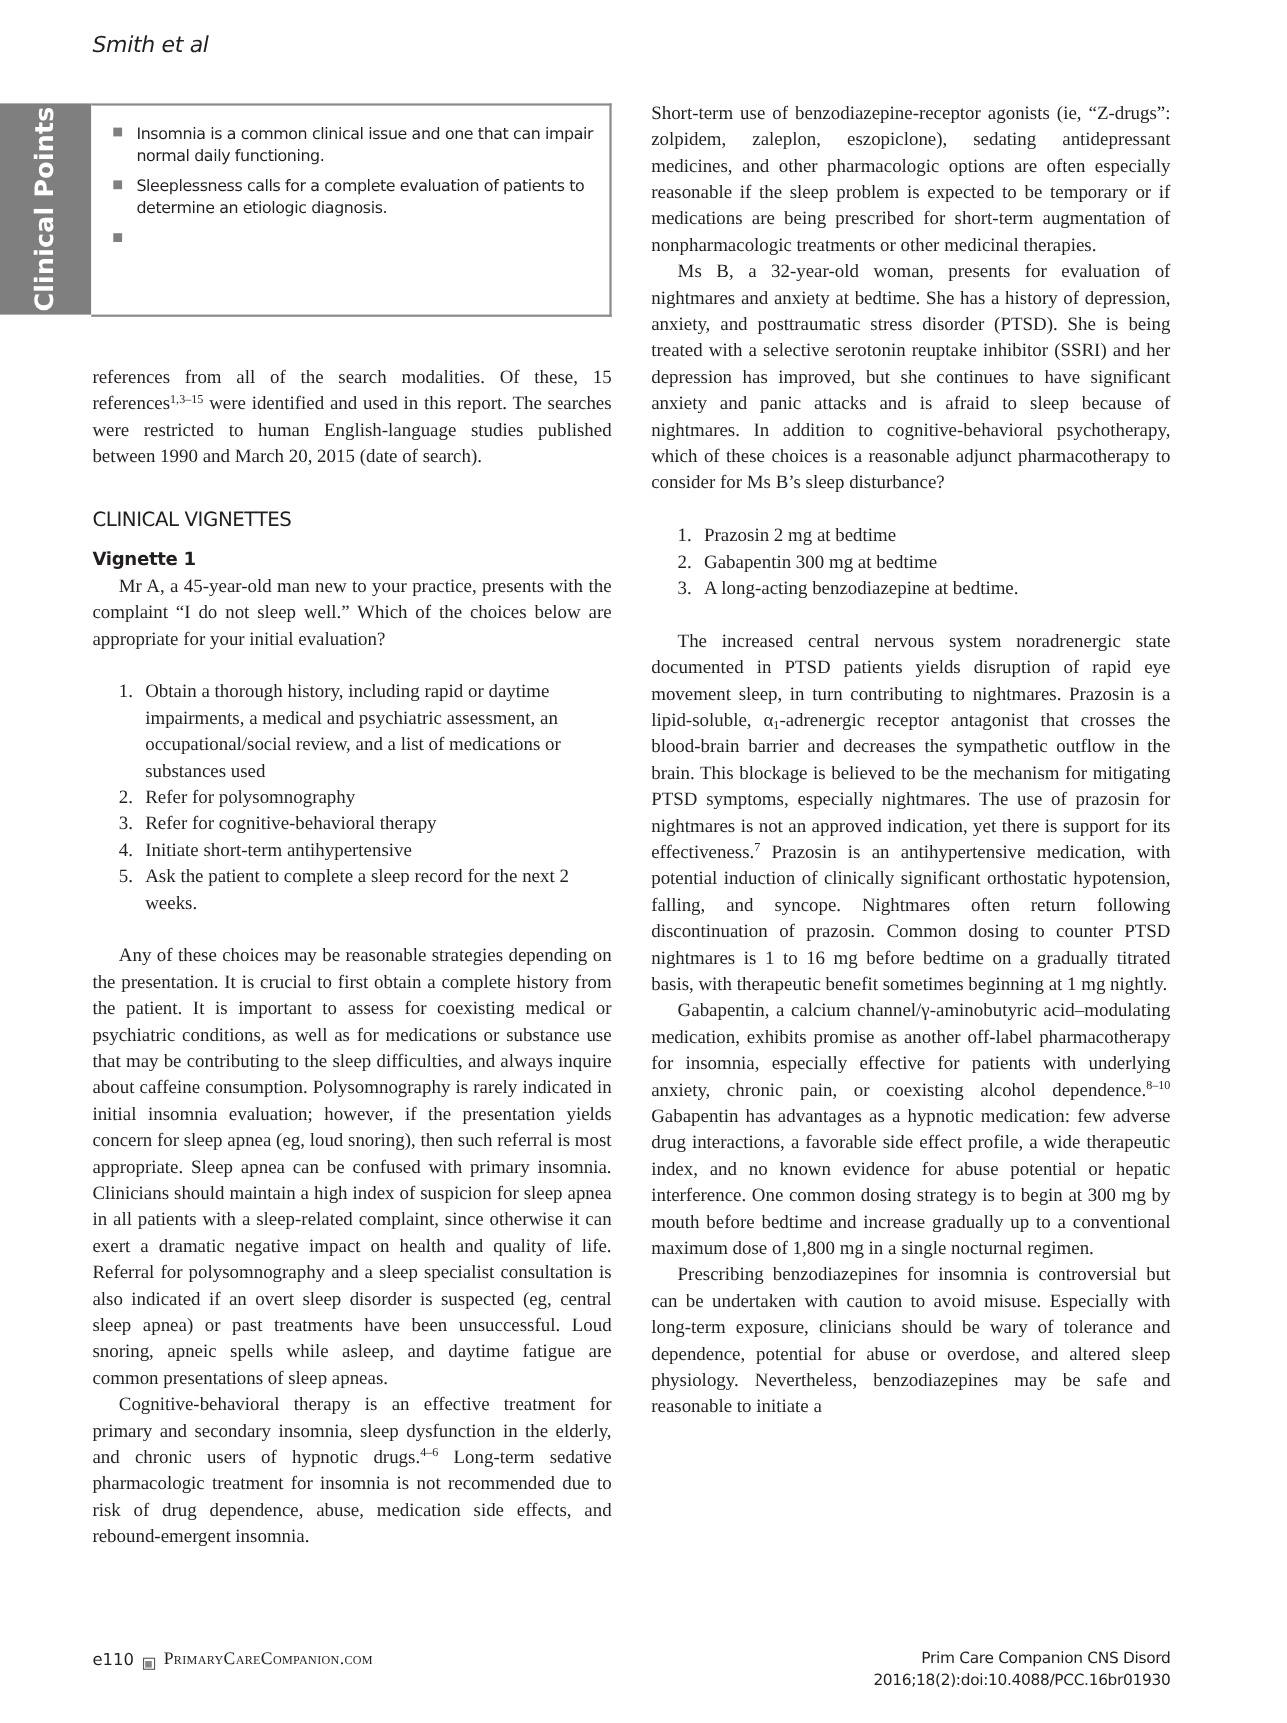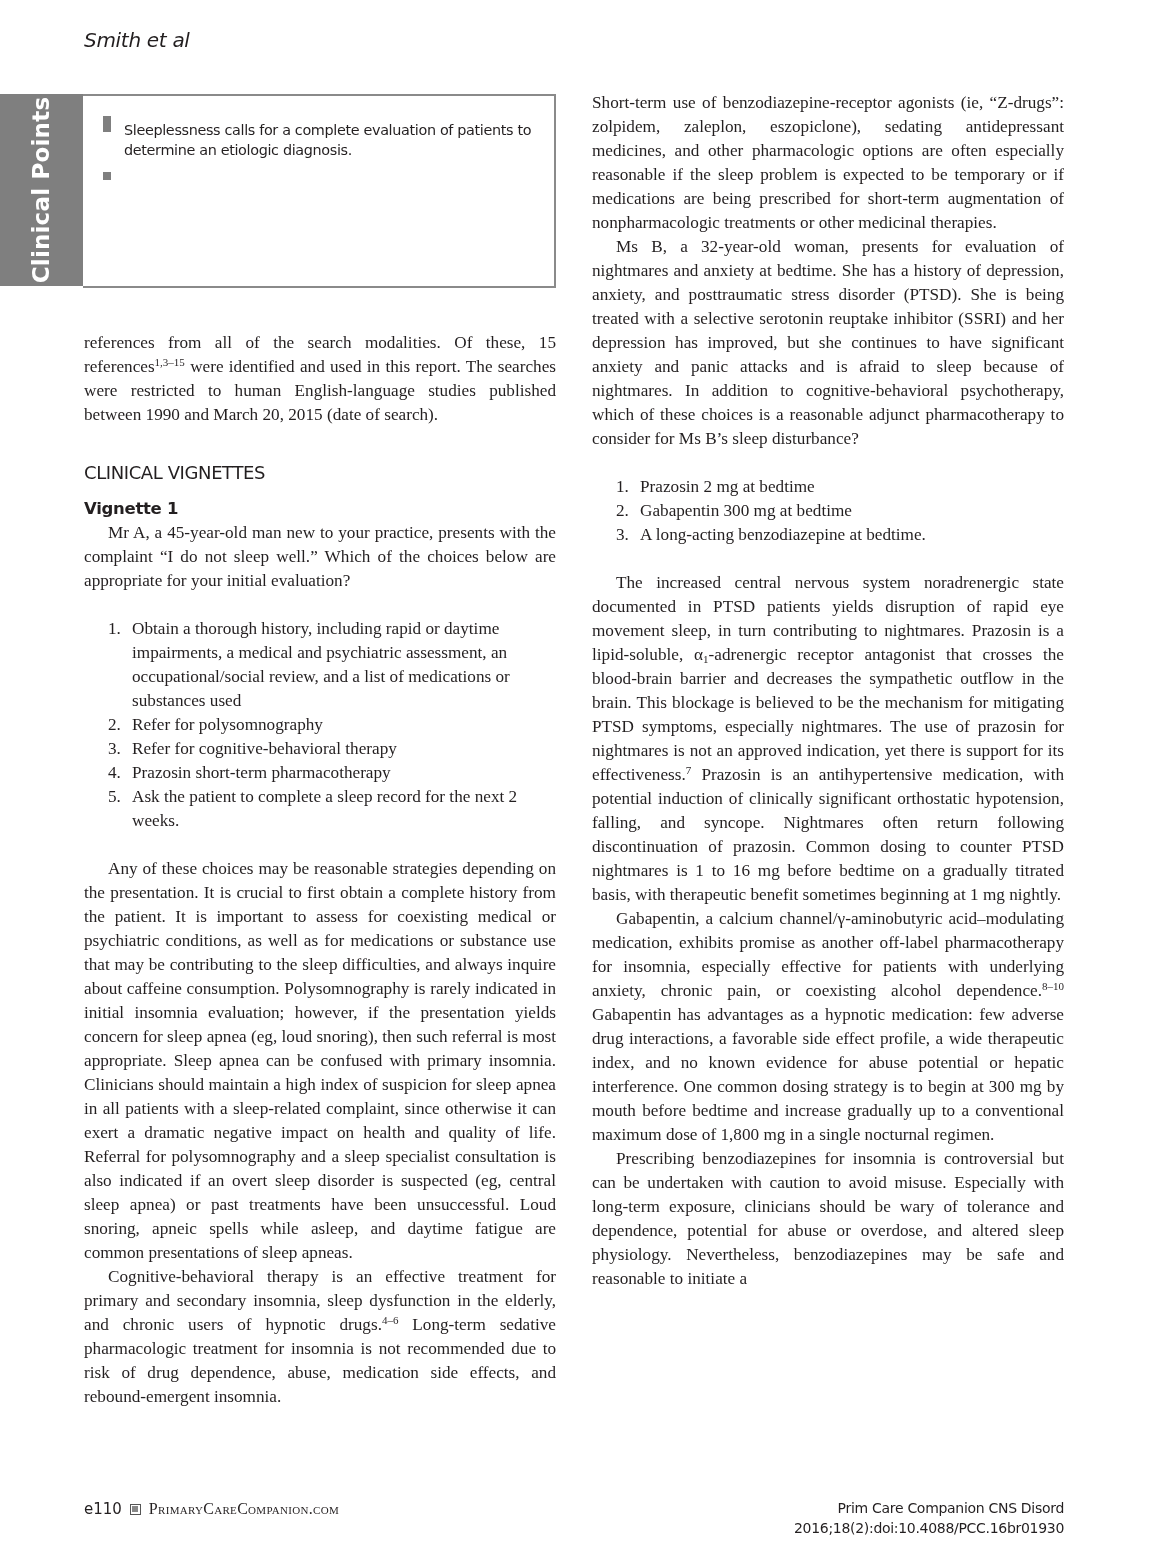--- a/index.html
+++ b/index.html
@@ -29,55 +29,55 @@
   h3.sub { font-family: "DejaVu Sans", "Liberation Sans", sans-serif; font-weight: bold; font-size: 16.5px;
     margin: 0; letter-spacing: -0.3px; line-height: 24px; }
 
   ol.choices { margin: 0; padding: 0; list-style: none; text-align: left; }
   ol.choices li { position: relative; padding-left: 48px; }
   ol.choices li .num { position: absolute; left: 24px; }
 
   sup { font-size: 11px; line-height: 0; vertical-align: 6px; }
   sub { font-size: 11px; line-height: 0; vertical-align: -3px; }
 
-  #footer-left { position: absolute; left: 84px; top: 1500px; font-size: 15px; display: flex; align-items: center; }
+  #footer-left { position: absolute; left: 84px; top: 1500px; font-size: 15px; display: flex; align-items: flex-end; }
   #footer-page { font-family: "DejaVu Sans", "Liberation Sans", sans-serif; font-size: 15px; }
   #footer-sq { display: inline-block; width: 9px; height: 9px; border: 1.5px solid #555; margin: 0 8px 0 8px; position: relative; }
   #footer-sq::after { content: ""; position: absolute; left: 1.5px; top: 1.5px; width: 6px; height: 6px; background: #888; }
   #footer-site { font-family: "Liberation Serif", serif; font-variant: small-caps; font-size: 16px; letter-spacing: 0.3px; }
   #footer-right { position: absolute; right: 106px; top: 1498px; text-align: right; font-size: 14px; line-height: 20px; letter-spacing: -0.3px; }
 </style>
 </head>
 <body>
 
 <div id="running-head" class="sans">Smith et al</div>
 
 <div id="cp-tab">
   <div id="cp-tab-label" class="sans">Clinical Points</div>
 </div>
 <div id="cp-box">
   <ul id="cp-list" class="sans">
-    <li><span class="bullet"></span></li>
+    <li><span class="bullet"></span><span>Insomnia is a common clinical issue and one that can impair normal daily functioning.</span></li>
     <li><span class="bullet"></span><span>Sleeplessness calls for a complete evaluation of patients to determine an etiologic diagnosis.</span></li>
     <li><span class="bullet"></span></li>
   </ul>
 </div>
 
 <div id="col-left" class="col serif">
   <p><span>references from all of the search modalities. Of these, 15 references</span><sup>1,3–15</sup><span> were identified and used in this report. The searches were restricted to human English-language studies published between 1990 and March 20, 2015 (date of search).</span></p>
 
   <h2 class="section" style="margin-top:34px;">CLINICAL VIGNETTES</h2>
   <h3 class="sub" style="margin-top:12px;">Vignette 1</h3>
   <p class="indent">Mr A, a 45-year-old man new to your practice, presents with the complaint “I do not sleep well.” Which of the choices below are appropriate for your initial evaluation?</p>
 
   <ol class="choices" style="margin-top:24px;">
     <li><span class="num">1.</span><span>Obtain a thorough history, including rapid or daytime impairments, a medical and psychiatric assessment, an occupational/social review, and a list of medications or substances used</span></li>
     <li><span class="num">2.</span><span>Refer for polysomnography</span></li>
     <li><span class="num">3.</span><span>Refer for cognitive-behavioral therapy</span></li>
-    <li><span class="num">4.</span><span>Prazosin short-term pharmacotherapy</span></li>
+    <li><span class="num">4.</span><span>Initiate short-term antihypertensive</span></li>
     <li><span class="num">5.</span><span>Ask the patient to complete a sleep record for the next 2 weeks.</span></li>
   </ol>
 
   <p class="indent" style="margin-top:24px;">Any of these choices may be reasonable strategies depending on the presentation. It is crucial to first obtain a complete history from the patient. It is important to assess for coexisting medical or psychiatric conditions, as well as for medications or substance use that may be contributing to the sleep difficulties, and always inquire about caffeine consumption. Polysomnography is rarely indicated in initial insomnia evaluation; however, if the presentation yields concern for sleep apnea (eg, loud snoring), then such referral is most appropriate. Sleep apnea can be confused with primary insomnia. Clinicians should maintain a high index of suspicion for sleep apnea in all patients with a sleep-related complaint, since otherwise it can exert a dramatic negative impact on health and quality of life. Referral for polysomnography and a sleep specialist consultation is also indicated if an overt sleep disorder is suspected (eg, central sleep apnea) or past treatments have been unsuccessful. Loud snoring, apneic spells while asleep, and daytime fatigue are common presentations of sleep apneas.</p>
   <p class="indent"><span>Cognitive-behavioral therapy is an effective treatment for primary and secondary insomnia, sleep dysfunction in the elderly, and chronic users of hypnotic drugs.</span><sup>4–6</sup><span> Long-term sedative pharmacologic treatment for insomnia is not recommended due to risk of drug dependence, abuse, medication side effects, and rebound-emergent insomnia.</span></p>
 </div>
 
 <div id="col-right" class="col serif">
   <p>Short-term use of benzodiazepine-receptor agonists (ie, “Z-drugs”: zolpidem, zaleplon, eszopiclone), sedating antidepressant medicines, and other pharmacologic options are often especially reasonable if the sleep problem is expected to be temporary or if medications are being prescribed for short-term augmentation of nonpharmacologic treatments or other medicinal therapies.</p>
 

